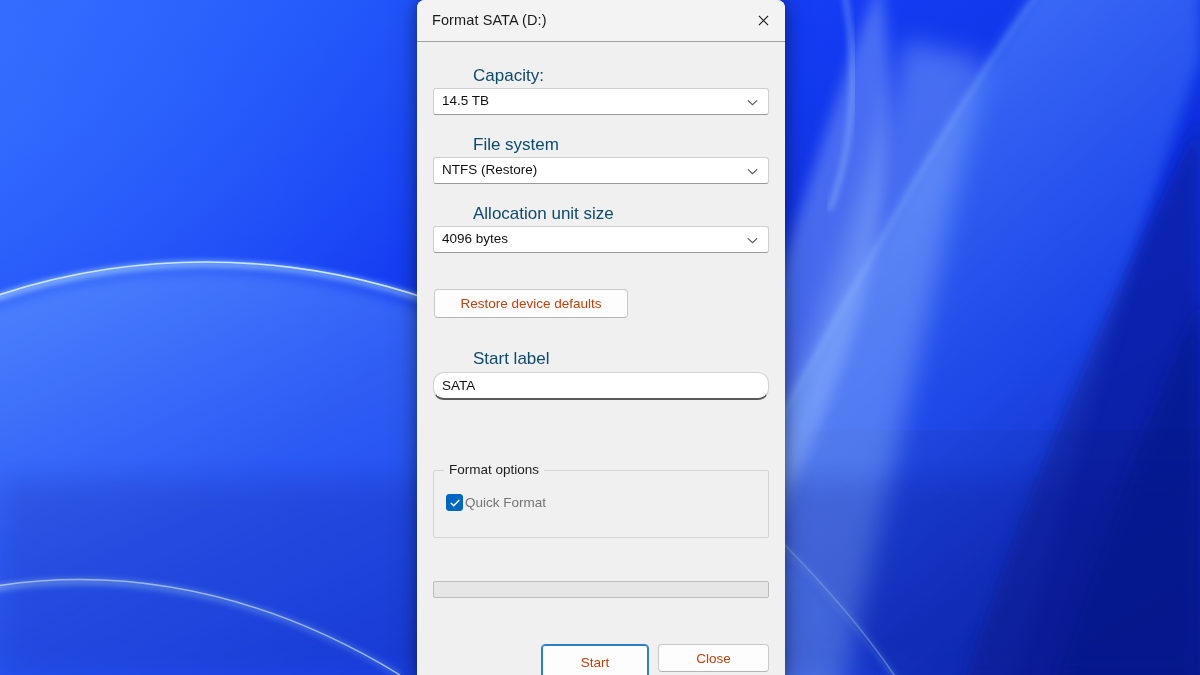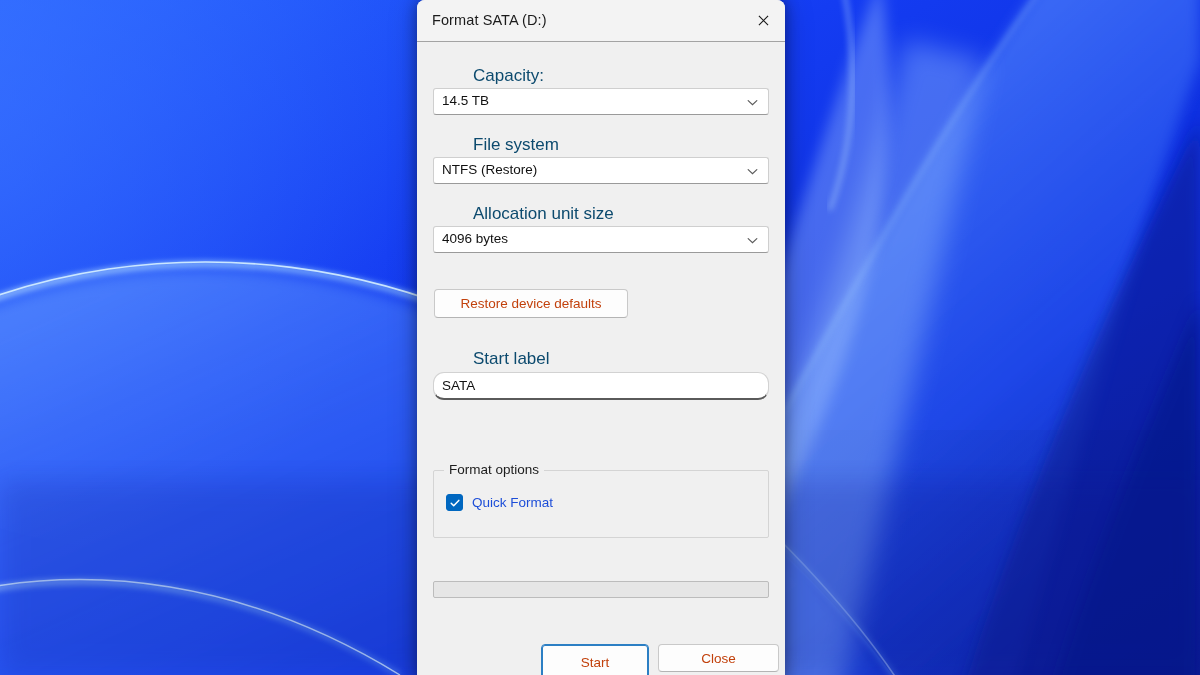--- a/index.html
+++ b/index.html
@@ -141,23 +141,23 @@
   }
   #quick-format-box {
     width: 17px; height: 17px;
     background: #0067c0;
     border: 1px solid #0067c0;
     border-radius: 3px;
     display: flex; align-items: center; justify-content: center;
   }
   #quick-format-box svg { width: 12px; height: 12px; }
   #quick-format-label {
-    margin-left: 9px;
-    font-size: 13.5px;
-    color: #1d4ed8;
+    margin-left: 2px;
+    font-size: 13.5px;
+    color: #737373;
   }
 
   
   #progress-track {
     position: absolute;
     left: 16px; top: 539px;
     width: 336px; height: 17px;
     background: #e6e6e6;
     border: 1px solid #bcbcbc;
     border-radius: 2px;
@@ -306,16 +306,16 @@
         </span>
         <span id="quick-format-label">Quick Format</span>
       </div>
     </div>
 
     <div id="progress-track">
       <div id="progress-fill" style="width: 0%;"></div>
     </div>
 
     <div class="btn default" style="left:124px; top:602px; width:108px; height:36px;">Start</div>
-    <div class="btn" style="left:241px; top:602px; width:121px; height:28px;">Close</div>
+    <div class="btn" style="left:241px; top:602px; width:111px; height:28px;">Close</div>
 
   </div>
 </div>
 
 </body></html>

